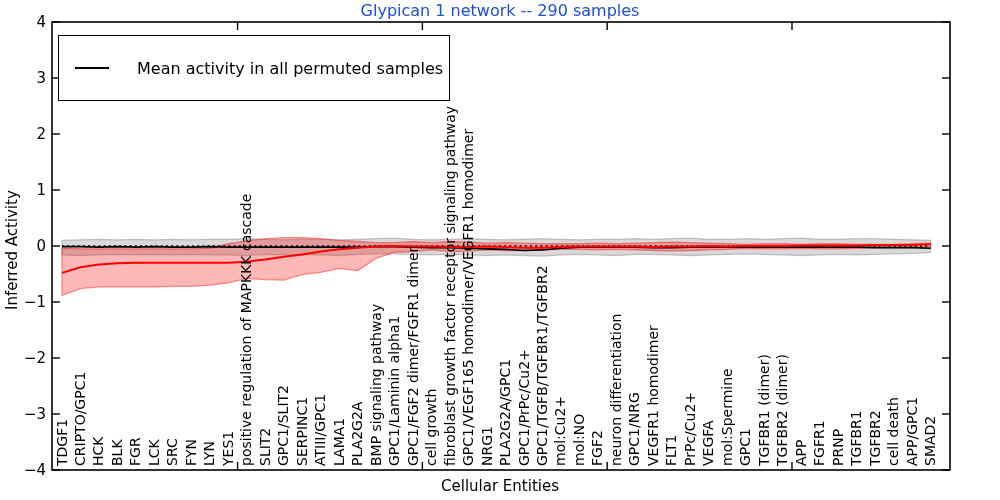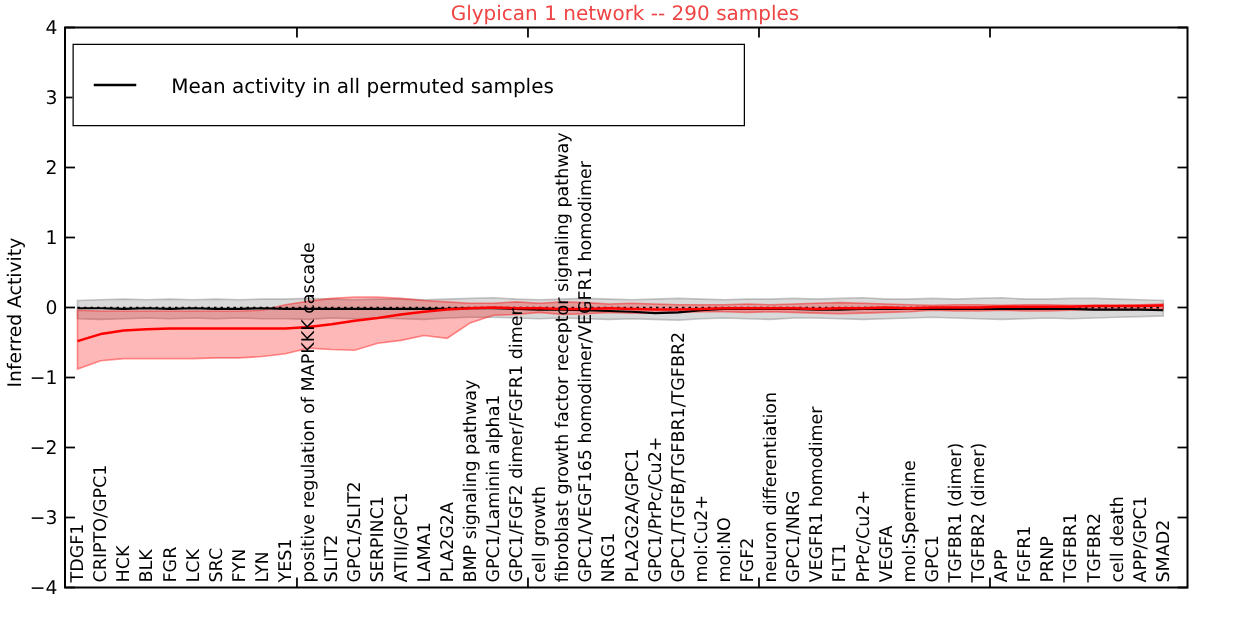--- a/index.html
+++ b/index.html
@@ -3,33 +3,33 @@
 <meta charset="utf-8">
 <style>
   html,body{margin:0;padding:0;background:#fff;}
   #figure{
     position:relative;width:1000px;height:500px;background:#fff;overflow:hidden;
     font-family:"DejaVu Sans","Liberation Sans",sans-serif;color:#000;
   }
   #plot-svg{position:absolute;left:0;top:0;}
   .chart-title{
     position:absolute;left:0;right:0;top:1px;text-align:center;
-    font-size:16px;color:#ef4444;
+    font-size:16px;color:#1d4ed8;
   }
   .y-axis-label{
     position:absolute;left:2px;top:0;height:500px;width:20px;
     display:flex;align-items:center;justify-content:center;
     writing-mode:vertical-rl;transform:rotate(180deg);
     font-size:15px;white-space:nowrap;
   }
   .x-axis-label{
     position:absolute;left:0;right:0;top:477px;text-align:center;font-size:15px;
   }
   .legend{
-    position:absolute;left:58px;top:35px;width:538px;height:66px;
+    position:absolute;left:58px;top:35px;width:392px;height:66px;
     background:#fff;border:1.6px solid #000;box-sizing:border-box;
     display:flex;flex-direction:column;justify-content:space-evenly;
   }
   .legend-row{display:flex;align-items:center;padding-left:16px;}
   .legend-line{width:34px;height:0;border-top:2px solid #000;margin-right:28px;flex:none;}
   .legend-label{font-size:16px;white-space:nowrap;}
 </style>
 </head>
 <body>
 
@@ -123,20 +123,21 @@
       <text transform="translate(879.6574468085107,466) rotate(-90)" text-anchor="start" font-size="14px" fill="#000">TGFBR2</text>
       <text transform="translate(898.1382978723404,466) rotate(-90)" text-anchor="start" font-size="14px" fill="#000">cell death</text>
       <text transform="translate(916.6191489361703,466) rotate(-90)" text-anchor="start" font-size="14px" fill="#000">APP/GPC1</text>
       <text transform="translate(935.1000000000001,466) rotate(-90)" text-anchor="start" font-size="14px" fill="#000">SMAD2</text>
     </svg>
 
   <div class="chart-title">Glypican 1 network -- 290 samples</div>
 
   <div class="y-axis-label">Inferred Activity</div>
 
+  <div class="x-axis-label">Cellular Entities</div>
 
   <div class="legend">
     <div class="legend-row">
       <span class="legend-line" style="border-top-color: rgb(0, 0, 0);"></span>
       <span class="legend-label">Mean activity in all permuted samples</span>
     </div>
   </div>
 </div>
 
 </body></html>

